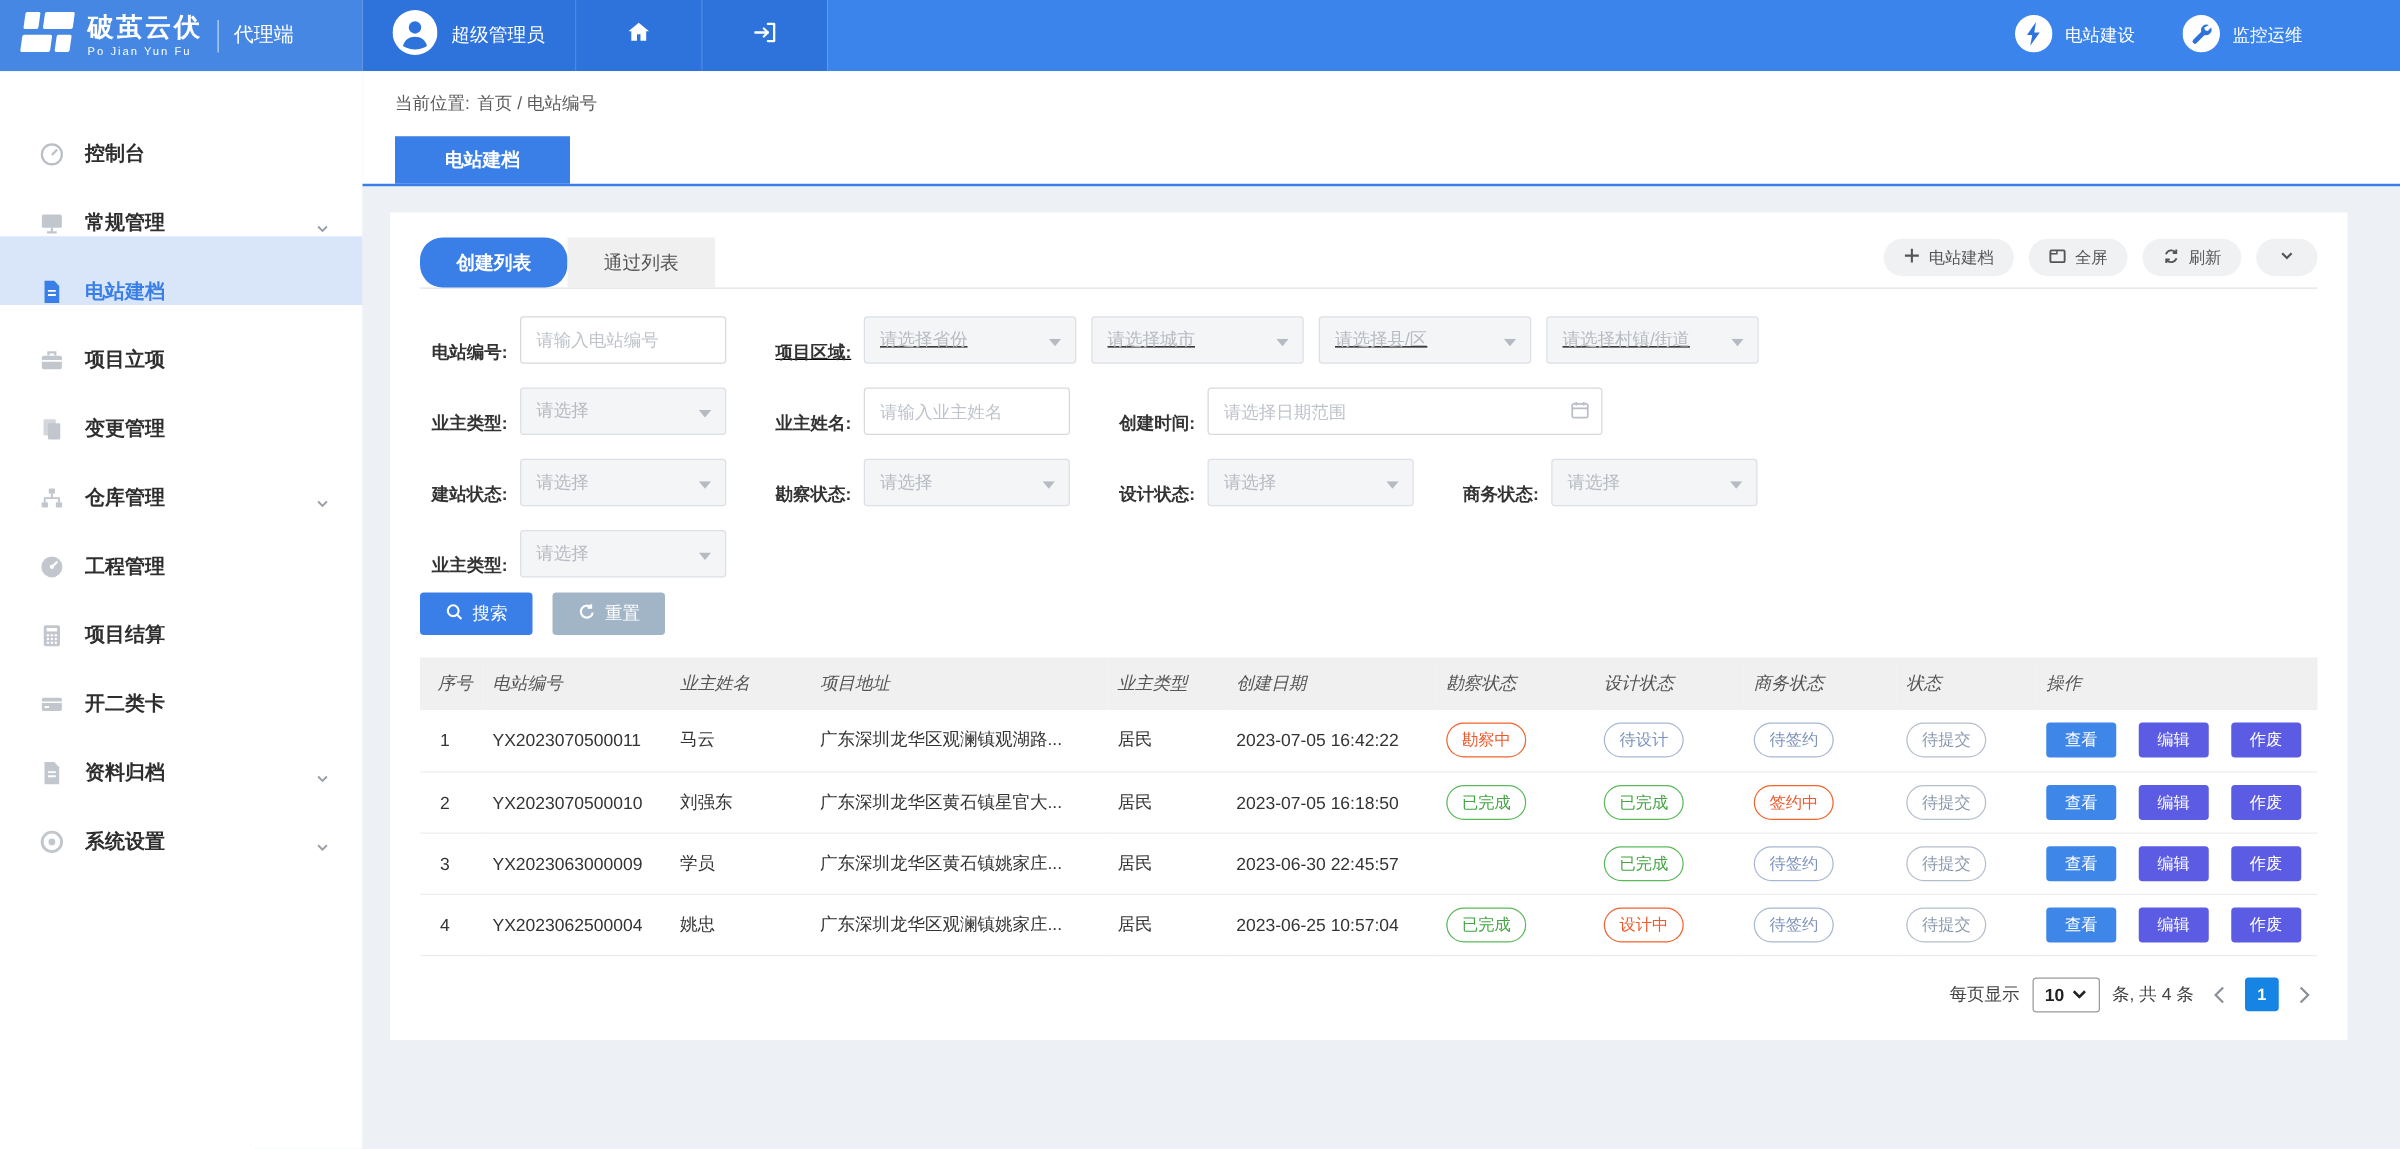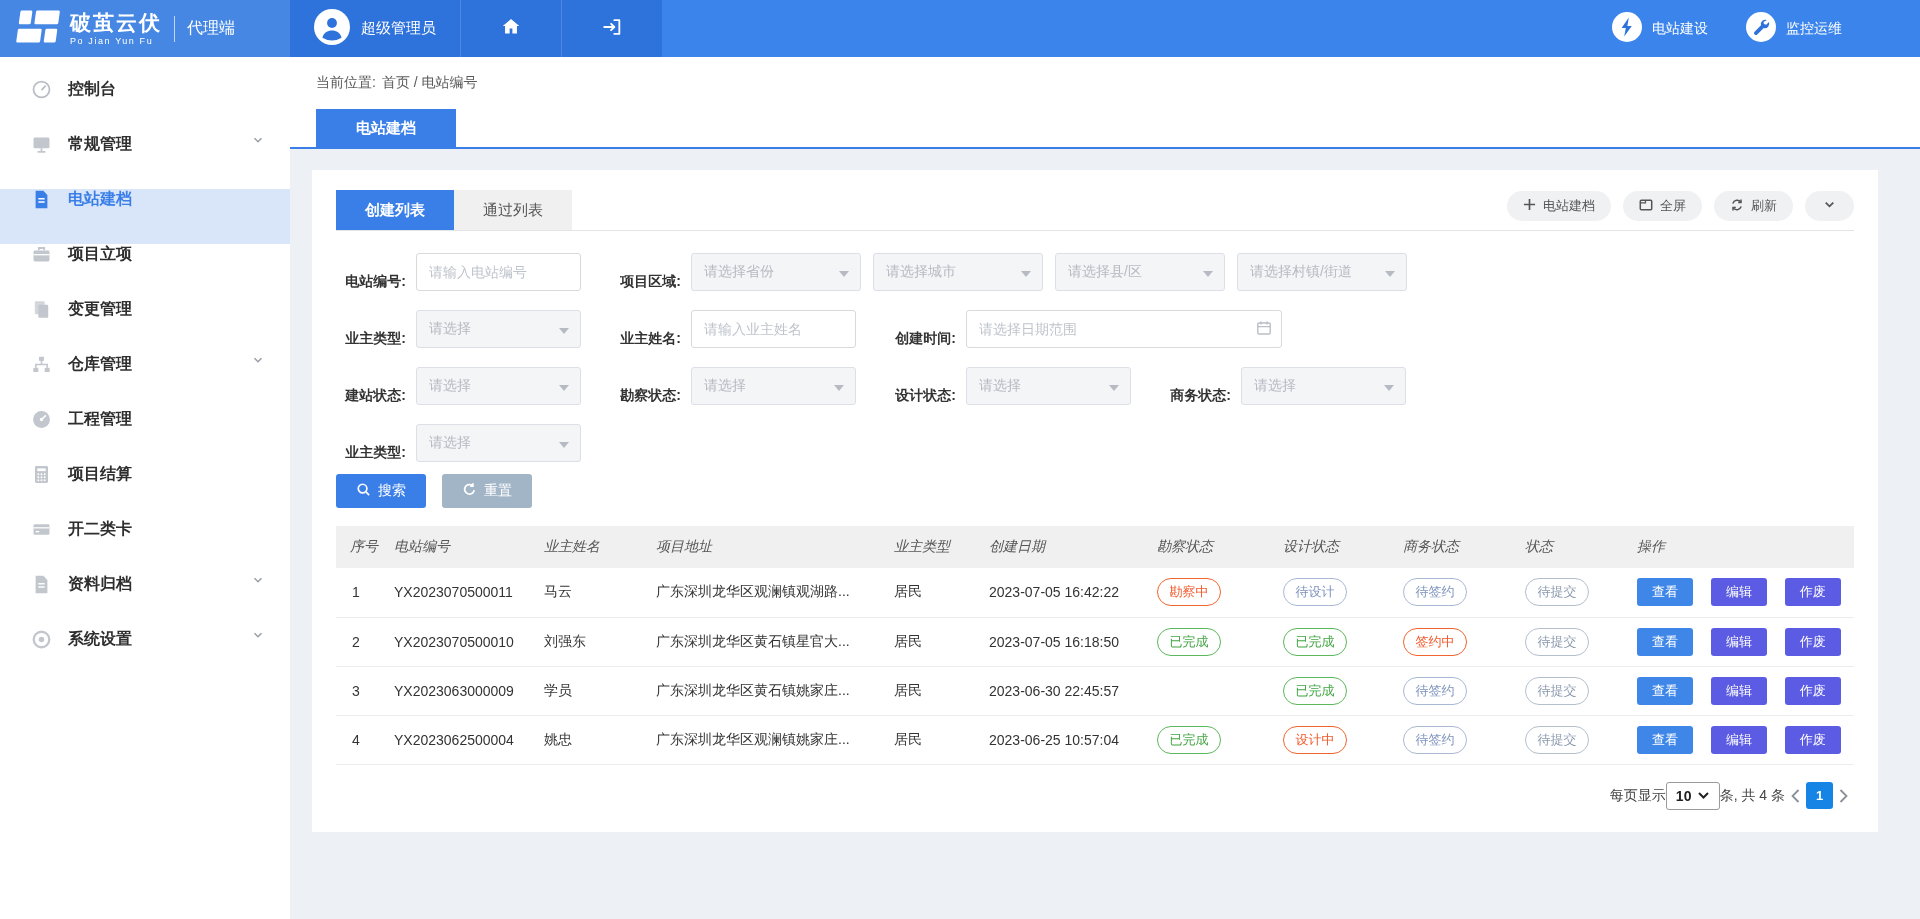--- a/index.html
+++ b/index.html
@@ -19,41 +19,41 @@
   .user-name { font-size:15px; }
   .icon-block { width:101px; display:flex; align-items:center; justify-content:center;
     border-left:1px solid rgba(255,255,255,.16); cursor:pointer; }
   .header-rest { flex:1; background:#3b84ec; display:flex; align-items:center;
     justify-content:flex-end; gap:38px; padding-right:78px; }
   .quick { display:flex; align-items:center; gap:10px; font-size:14px; cursor:pointer; }
 
   
   .app { display:flex; height:862px; }
   .sidebar { width:290px; background:#fff; padding-top:22px; flex-shrink:0; }
-  .side-item { height:55px; display:flex; align-items:flex-start; gap:16px;
+  .side-item { height:55px; display:flex; align-items:flex-end; gap:16px;
     padding:0 26px 0 30px; font-size:16px; font-weight:600; color:#2e2e2e; cursor:pointer; }
   .side-item .s-icon { width:22px; display:flex; justify-content:center; }
   .side-item .chev { margin-left:auto; display:flex; }
   .side-item.active { background:#d9e6f9; color:#3a7fe8; }
 
   .main { flex:1; display:flex; flex-direction:column; min-width:0; background:#edf1f6; }
   .crumb-row { height:52px; background:#fff; display:flex; align-items:center;
     padding-left:26px; font-size:14px; color:#5a5a5a; gap:6px; }
   .tab-row { background:#fff; border-bottom:2px solid #3a7fe8; padding-left:26px; display:flex; }
   .page-tab { width:140px; height:38px; background:#3a7fe8; color:#fff; font-size:15px;
     font-weight:700; display:flex; align-items:center; justify-content:center; cursor:pointer; }
   .content { flex:1; padding:21px 42px 0 22px; }
   .card { background:#fff; height:662px; padding:20px 24px; }
 
   
   .card-top { display:flex; align-items:center; border-bottom:1px solid #e4e4e4; }
   .list-tabs { display:flex; align-self:flex-end; }
   .list-tab { width:118px; height:40px; display:flex; align-items:center; justify-content:center;
     font-size:15px; cursor:pointer; }
-  .list-tab.active { background:#3a7fe8; color:#fff; font-weight:700; }
+  .list-tab.active { background:#3a7fe8; color:#fff; font-weight:700;border-radius:18px; }
   .list-tab.plain { background:#f0f0f0; color:#555; }
   .top-buttons { margin-left:auto; display:flex; align-items:center; gap:12px; padding-bottom:8px; }
   .pill { height:30px; border-radius:16px; background:#f0f1f3; display:flex; align-items:center;
     gap:7px; padding:0 16px; font-size:13px; color:#555; cursor:pointer; border:none; }
   .pill.sm { padding:0 18px; }
 
   
   .filter-area { padding-top:22px; }
   .frow { display:flex; align-items:center; margin-bottom:19px; }
   .fgroup { display:flex; align-items:flex-end; margin-right:30px; }
@@ -90,21 +90,21 @@
   .b-orange { color:#f1582a; border-color:#f2642f; }
   .b-green  { color:#43a543; border-color:#5cb85c; }
   .b-blue   { color:#7e93bd; border-color:#a9b8d2; }
   .b-gray   { color:#8b99ad; border-color:#b4bfcc; }
   .act { display:inline-block; width:56px; height:28px; line-height:28px; text-align:center;
     border-radius:3px; color:#fff; font-size:13px; margin-right:14px; cursor:pointer; }
   .a-view { background:#3e87e8; }
   .a-violet { background:#5b5be4; }
 
   
-  .pager { display:flex; align-items:center; justify-content:flex-end; 
+  .pager { display:flex; align-items:center; justify-content:flex-end; gap:10px;
     padding-top:17px; font-size:14px; color:#444; }
   .pp-select { width:54px; height:28px; border:1px solid #9a9a9a; border-radius:3px;
     display:flex; align-items:center; justify-content:center; gap:7px; font-weight:700;
     color:#222; background:#fff; cursor:pointer; }
   .pg-arrow { display:flex; align-items:center; padding:0 6px; cursor:pointer; }
   .page-cur { width:27px; height:27px; background:#1584e4; color:#fff; border-radius:3px;
     display:flex; align-items:center; justify-content:center; font-size:13px; font-weight:700;
     cursor:pointer; }
 </style>
 </head>
@@ -376,21 +376,21 @@
             </button>
           </div>
         </div>
 
         <div class="filter-area">
           <div class="frow">
             <div class="fgroup">
               <span class="flabel">电站编号:</span>
               <input class="tinput" placeholder="请输入电站编号" style="">
             </div>
-            <div class="fgroup" style="margin-right:0;">
+            <div class="fgroup" style="margin-right:0;text-decoration:underline;">
               <span class="flabel">项目区域:</span>
               <div class="fselect wide">
                 <span>请选择省份</span>
                 <span><svg width="10" height="6" viewBox="0 0 10 6" fill="#b6bac2">
                       <path d="M0 0h10L5 6z"></path>
                     </svg></span>
               </div>
               <div class="fselect wide">
                 <span>请选择城市</span>
                 <span><svg width="10" height="6" viewBox="0 0 10 6" fill="#b6bac2">

